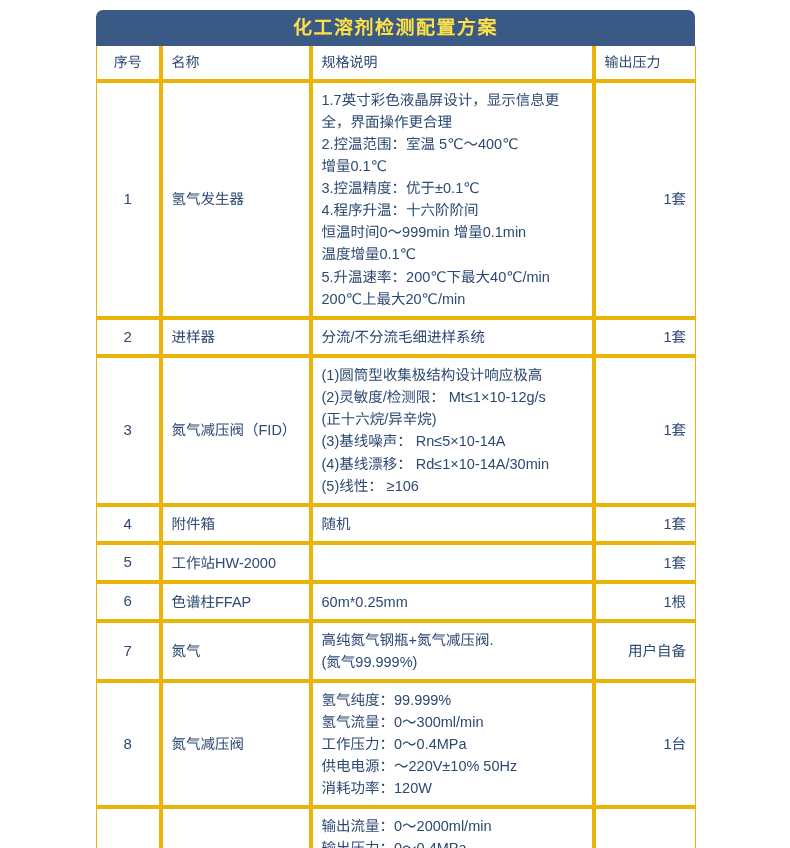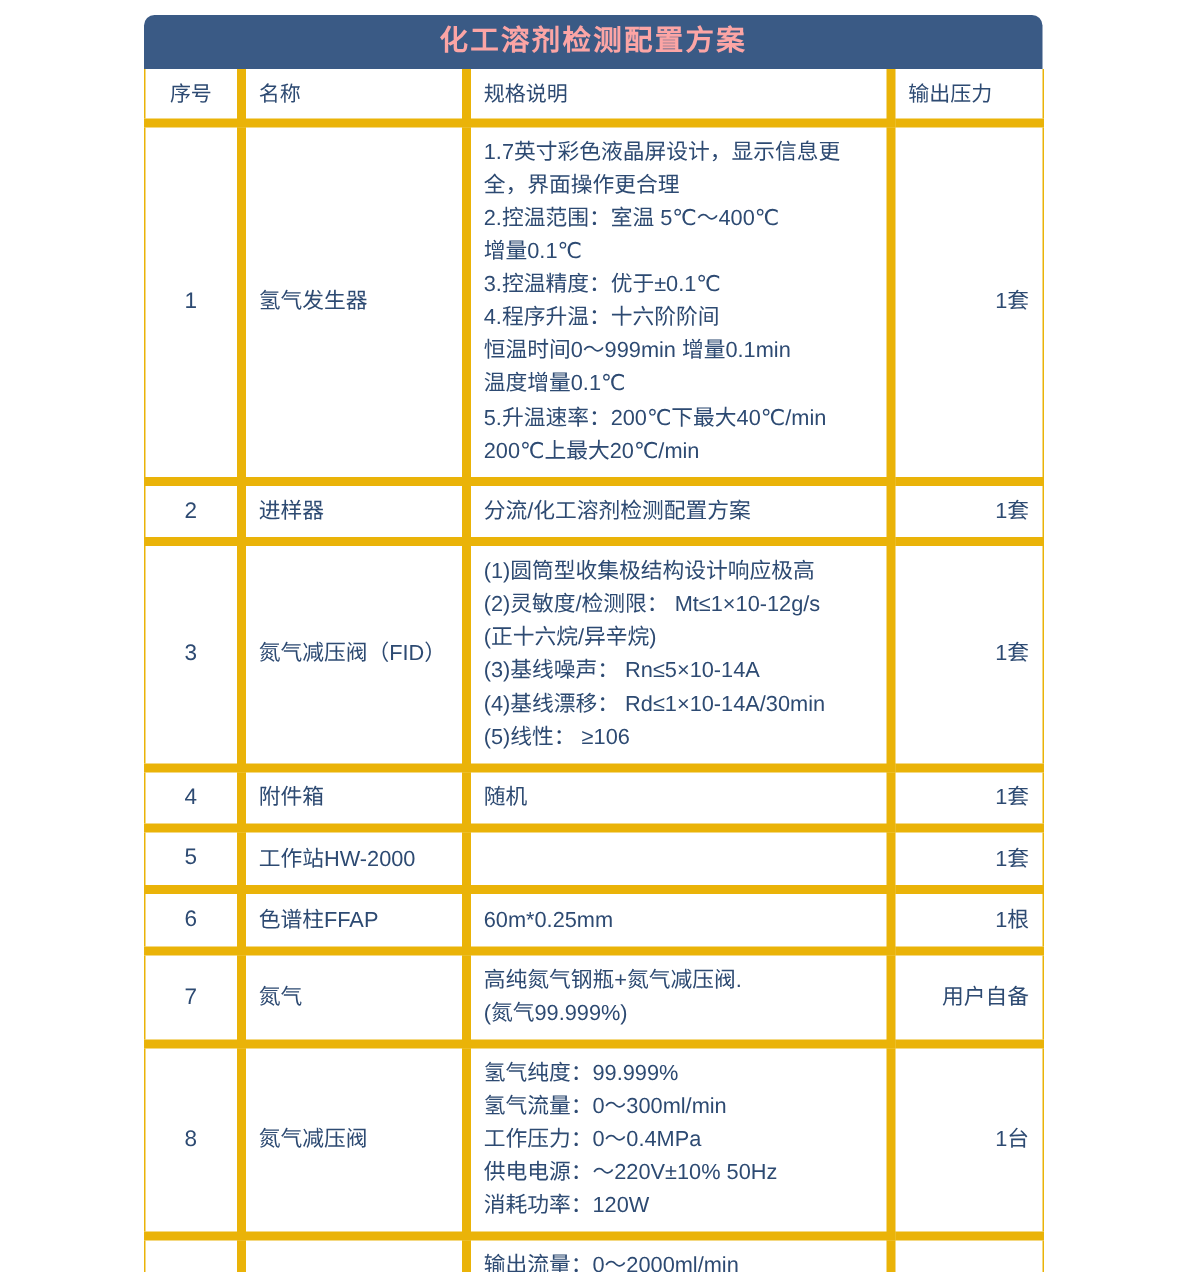--- a/index.html
+++ b/index.html
@@ -28,21 +28,21 @@
     left: 96px;
     top: 10px;
     width: 599px;
   }
 
   .table-title {
     box-sizing: border-box;
     height: 36px;
     line-height: 36px;
     background: #3a5a85;
-    color: #fca5a5;
+    color: #fde047;
     text-align: center;
     font-size: 19px;
     font-weight: bold;
     letter-spacing: 1.5px;
     border-radius: 7px 7px 0 0;
   }
 
   table.spec-table {
     width: 599px;
     border-collapse: collapse;
@@ -51,21 +51,21 @@
     font-size: 14.5px;
   }
 
   table.spec-table col.c-idx   { width: 64px; }
   table.spec-table col.c-name  { width: 150px; }
   table.spec-table col.c-spec  { width: 283px; }
   table.spec-table col.c-qty   { width: 102px; }
 
   table.spec-table th,
   table.spec-table td {
-    border: 6px solid #eab308;
+    border: 4px solid #eab308;
     padding: 6px 9px;
     vertical-align: middle;
     line-height: 1.52;
     font-weight: normal;
     word-break: break-all;
   }
 
   table.spec-table thead th {
     height: 20px;
     text-align: left;
@@ -137,21 +137,21 @@
 4.程序升温：十六阶阶间
 恒温时间0～999min 增量0.1min
 温度增量0.1℃
 5.升温速率：200℃下最大40℃/min
 200℃上最大20℃/min</td>
             <td class="qty">1套</td>
           </tr>
           <tr>
             <td class="idx">2</td>
             <td class="name">进样器</td>
-            <td class="spec">分流/化工溶剂检测配置方案</td>
+            <td class="spec">分流/不分流毛细进样系统</td>
             <td class="qty">1套</td>
           </tr>
           <tr>
             <td class="idx">3</td>
             <td class="name">氮气减压阀（FID）</td>
             <td class="spec">(1)圆筒型收集极结构设计响应极高
 (2)灵敏度/检测限： Mt≤1×10-12g/s
 (正十六烷/异辛烷)
 (3)基线噪声： Rn≤5×10-14A
 (4)基线漂移： Rd≤1×10-14A/30min

